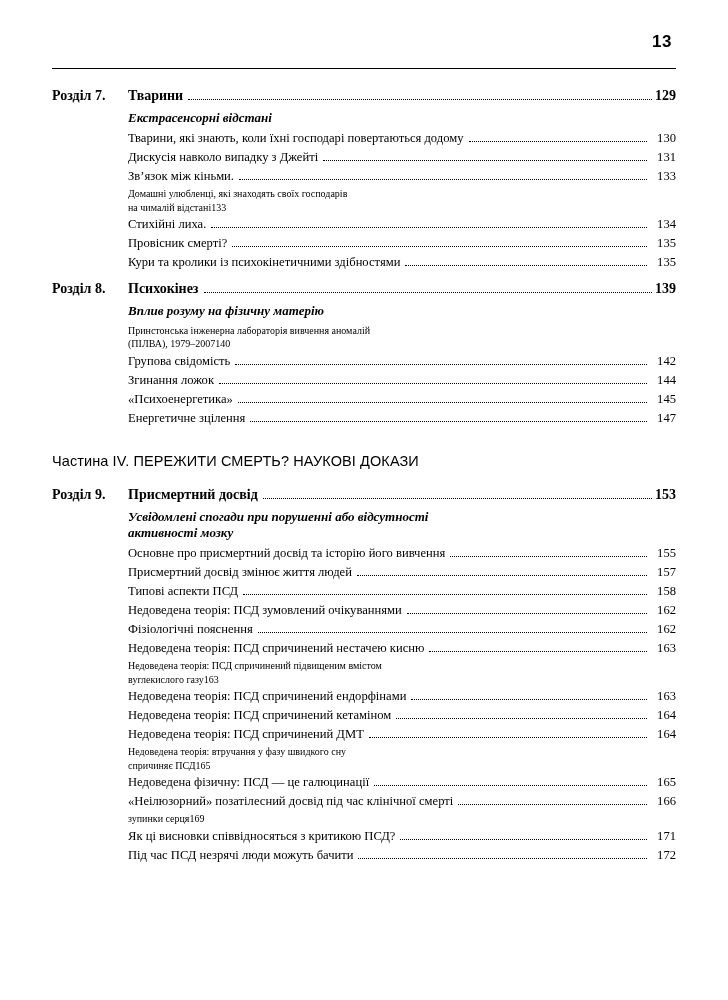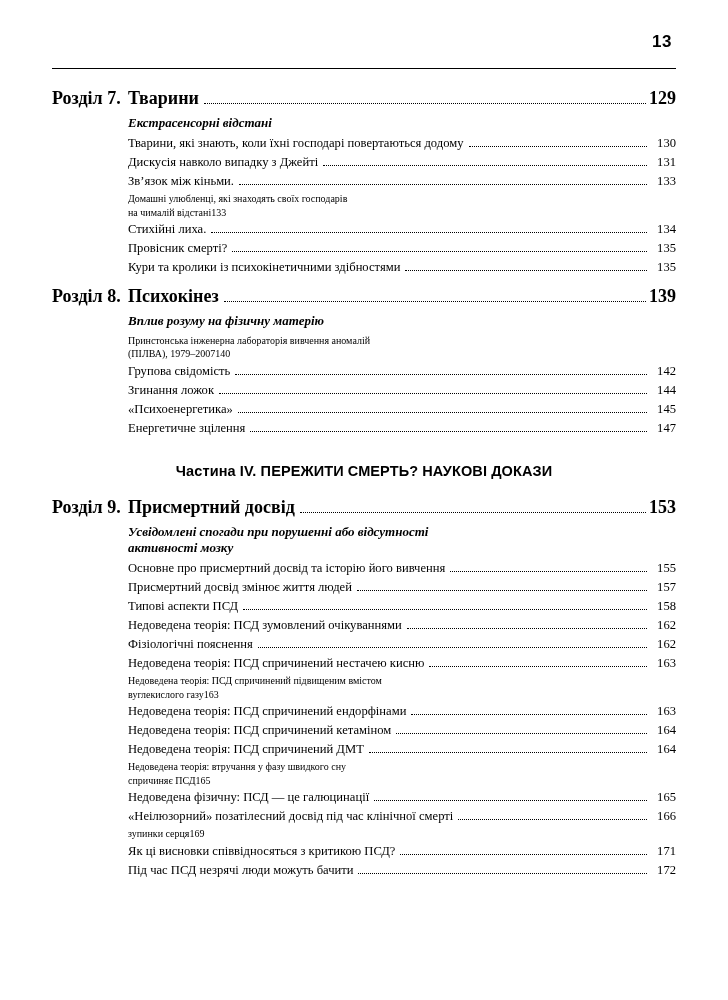--- a/index.html
+++ b/index.html
@@ -43,21 +43,21 @@
     position: absolute;
     top: 78px;
     left: 52px;
     width: 624px;
   }
 
   
   .chapter {
     display: flex;
     align-items: baseline;
-    font-size: 18px;
+    font-size: 14px;
     font-weight: bold;
     margin-top: 10px;
     margin-bottom: 3px;
   }
   .chapter .ch-label {
     width: 76px;
     flex: 0 0 76px;
   }
   .chapter .ch-title {
     white-space: nowrap;
@@ -116,23 +116,23 @@
   }
   .entry-multi .first {
     display: block;
   }
   .entry-multi .second {
     display: flex;
     align-items: baseline;
   }
 
   .part-heading {
-    text-align: center;
+    text-align: left;
     font-family: "Liberation Sans", sans-serif;
-    font-weight: bold;
+    font-weight: normal;
     font-size: 14.5px;
     margin: 26px 0 18px 0;
     letter-spacing: 0.1px;
   }
 </style>
 </head>
 <body>
 
 <div class="page">
 

